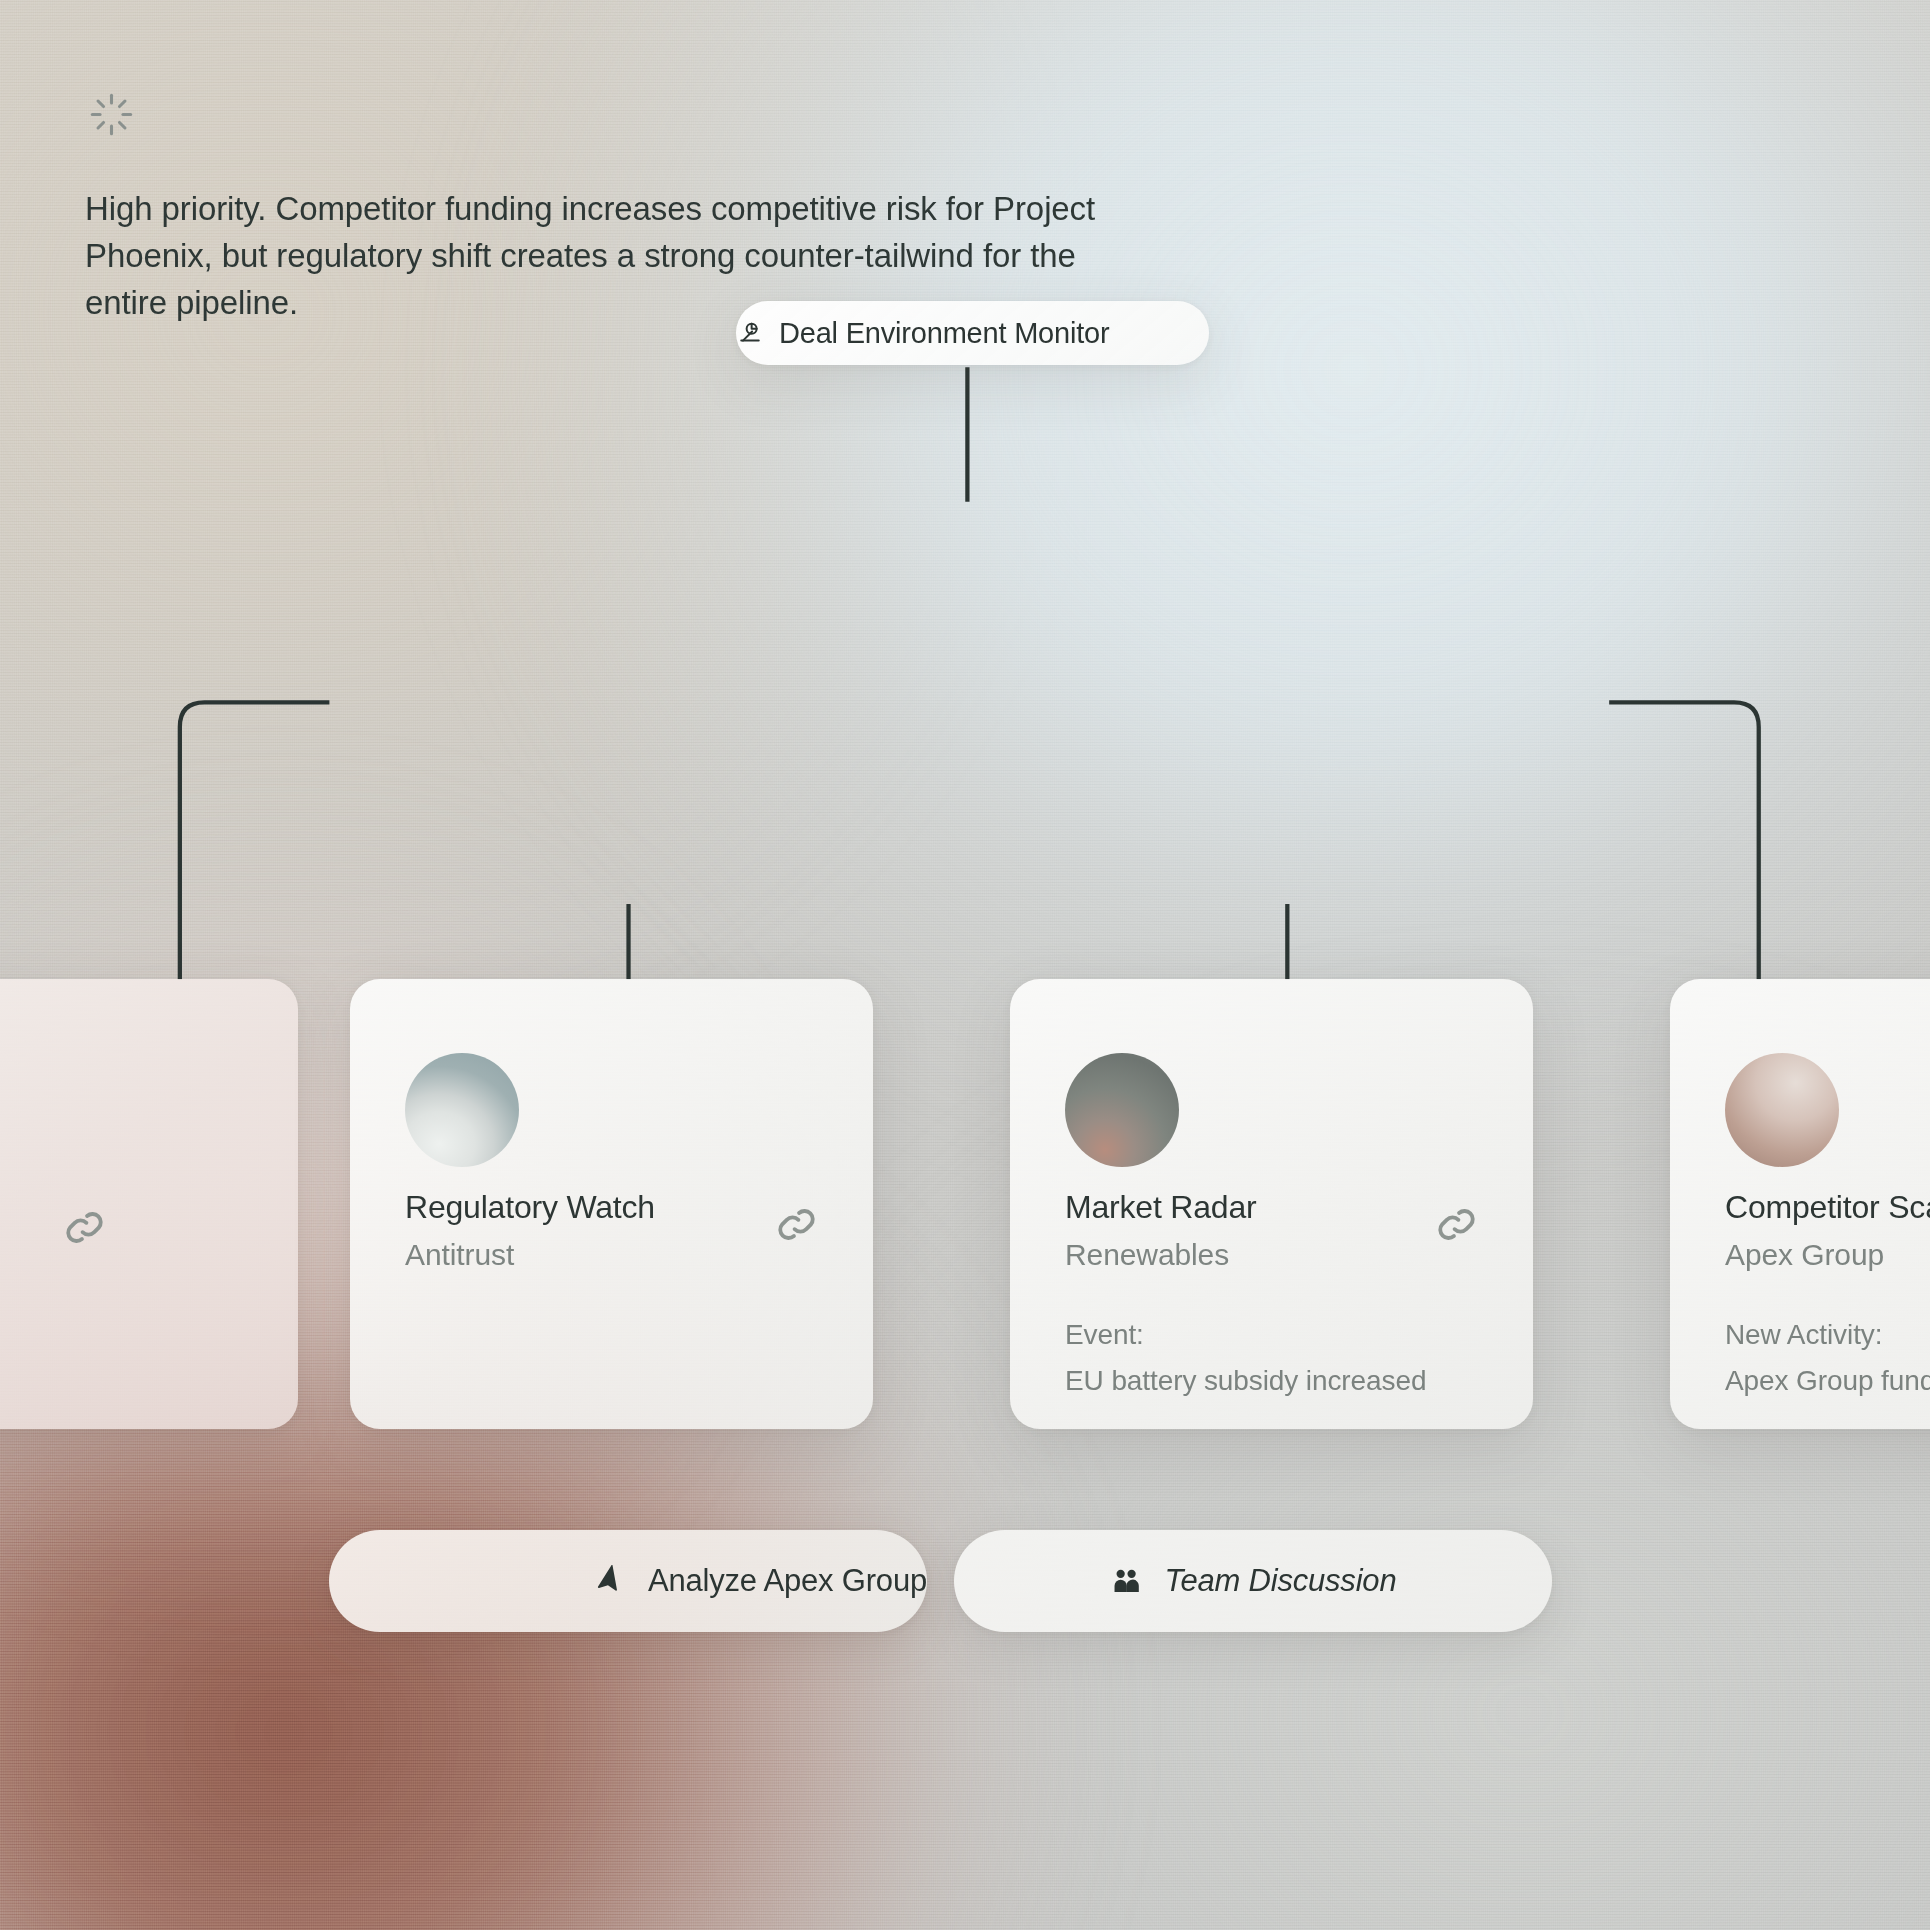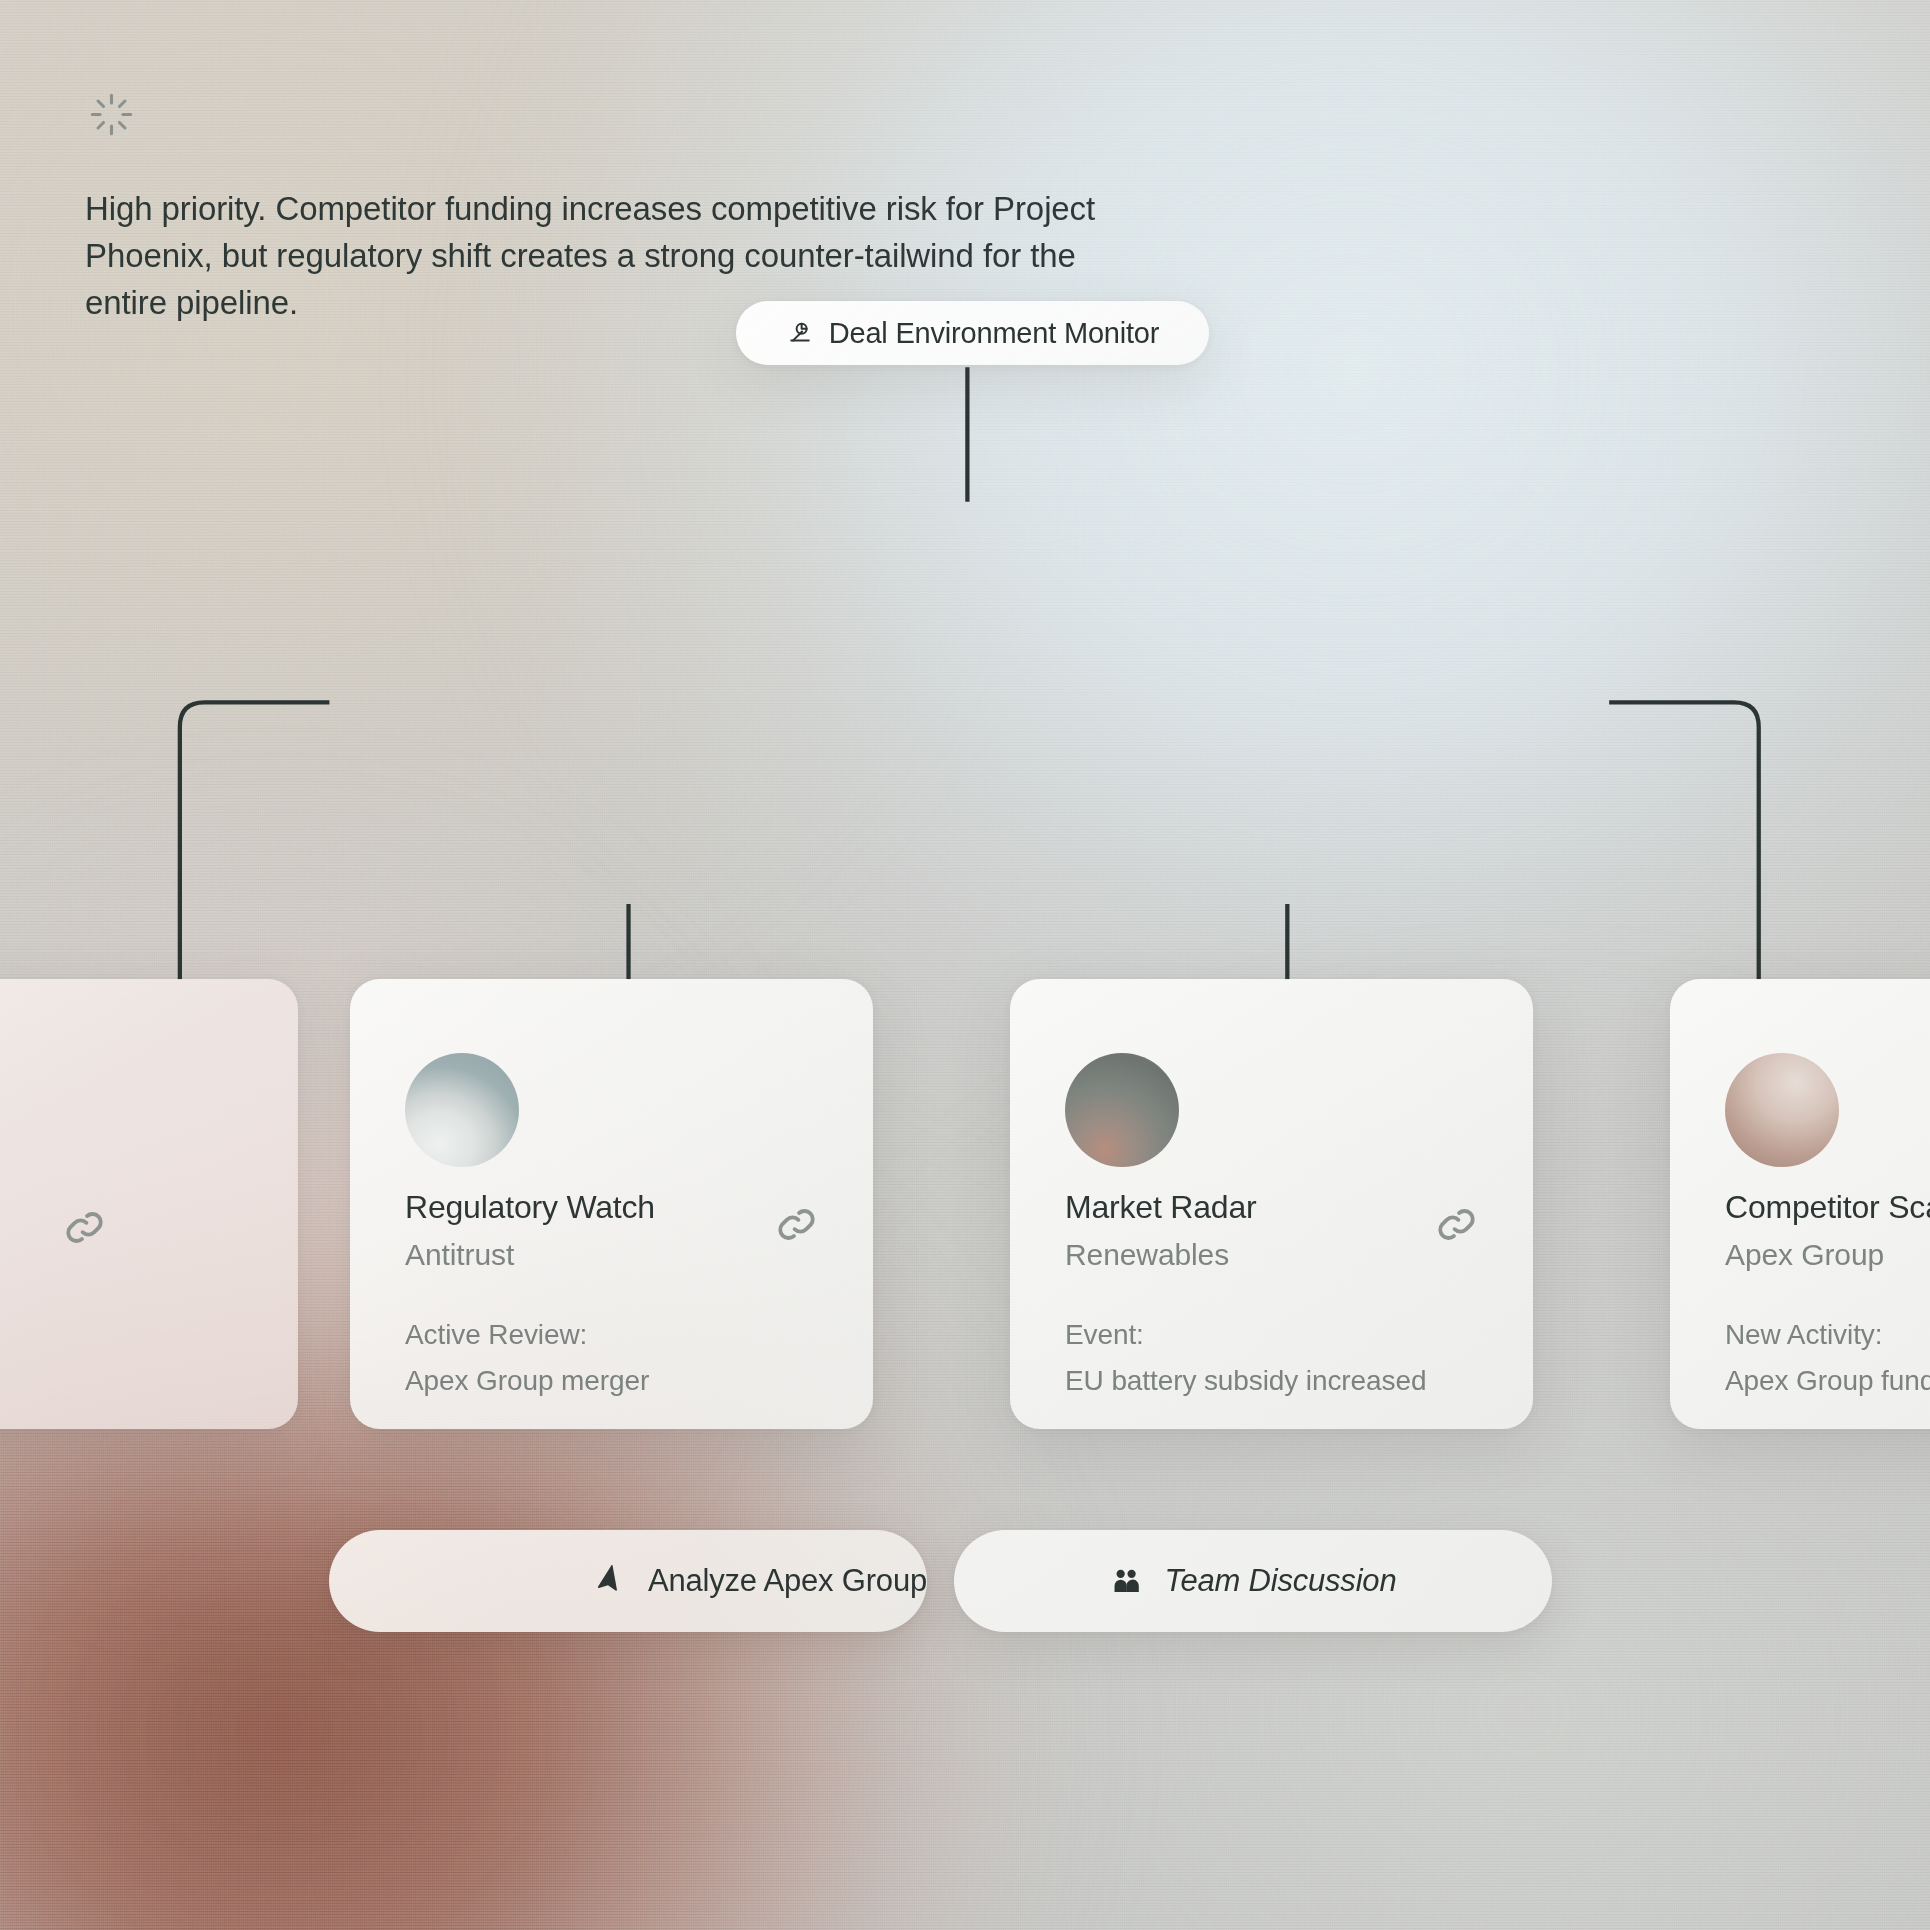--- a/index.html
+++ b/index.html
@@ -68,21 +68,21 @@
     background:linear-gradient(148deg, rgba(255,255,255,0.90) 0%, rgba(252,252,251,0.84) 48%, rgba(246,246,244,0.78) 100%);
     backdrop-filter:blur(23px) saturate(115%);
     -webkit-backdrop-filter:blur(23px) saturate(115%);
     box-shadow:0 17px 55px rgba(90,80,74,0.12), 0 1.9px 9.5px rgba(90,80,74,0.07);
   }
 
   
   #header-pill {
     left:736px; top:301px; width:473px; height:64px;
     border-radius:32px;
-    display:flex; align-items:center; justify-content:center; gap:15px;
+    display:flex; align-items:center; justify-content:flex-start; gap:15px;
     background:linear-gradient(140deg, rgba(255,255,255,0.95), rgba(250,250,249,0.88));
   }
   #header-pill .ttl {
     font-size:29px; color:#2c3533; letter-spacing:-0.2px; white-space:nowrap;
   }
   .dish-icon { width:28px; height:28px; display:block; flex:0 0 auto; }
 
   
   #summary-card {
     left:329px; top:502px; width:1279px; height:402px;
@@ -226,24 +226,20 @@
       <path d="M13.2 6.6a3.9 3.9 0 0 1 5.5 5.5l-2.1 2.1a3.9 3.9 0 0 1-5.5 0"></path>
       <path d="M10.8 17.4a3.9 3.9 0 0 1-5.5-5.5l2.1-2.1a3.9 3.9 0 0 1 5.5 0"></path>
     </svg>
   </span>
 </div>
 
 <div class="agent-card" id="card-1">
   <div class="agent-avatar av-a"></div>
   <span class="agent-title">Regulatory Watch</span>
   <span class="agent-sub">Antitrust</span>
-  <div class="agent-meta">
-    <div>Active Review:</div>
-    <div>Apex Group merger</div>
-  </div>
   <span class="link-icon">
     <svg viewBox="0 0 24 24" width="51" height="51" fill="none" stroke="#8e9591" stroke-width="1.8" stroke-linecap="round">
       <path d="M13.2 6.6a3.9 3.9 0 0 1 5.5 5.5l-2.1 2.1a3.9 3.9 0 0 1-5.5 0"></path>
       <path d="M10.8 17.4a3.9 3.9 0 0 1-5.5-5.5l2.1-2.1a3.9 3.9 0 0 1 5.5 0"></path>
     </svg>
   </span>
 </div>
 
 <div class="agent-card" id="card-2">
   <div class="agent-avatar av-b"></div>

